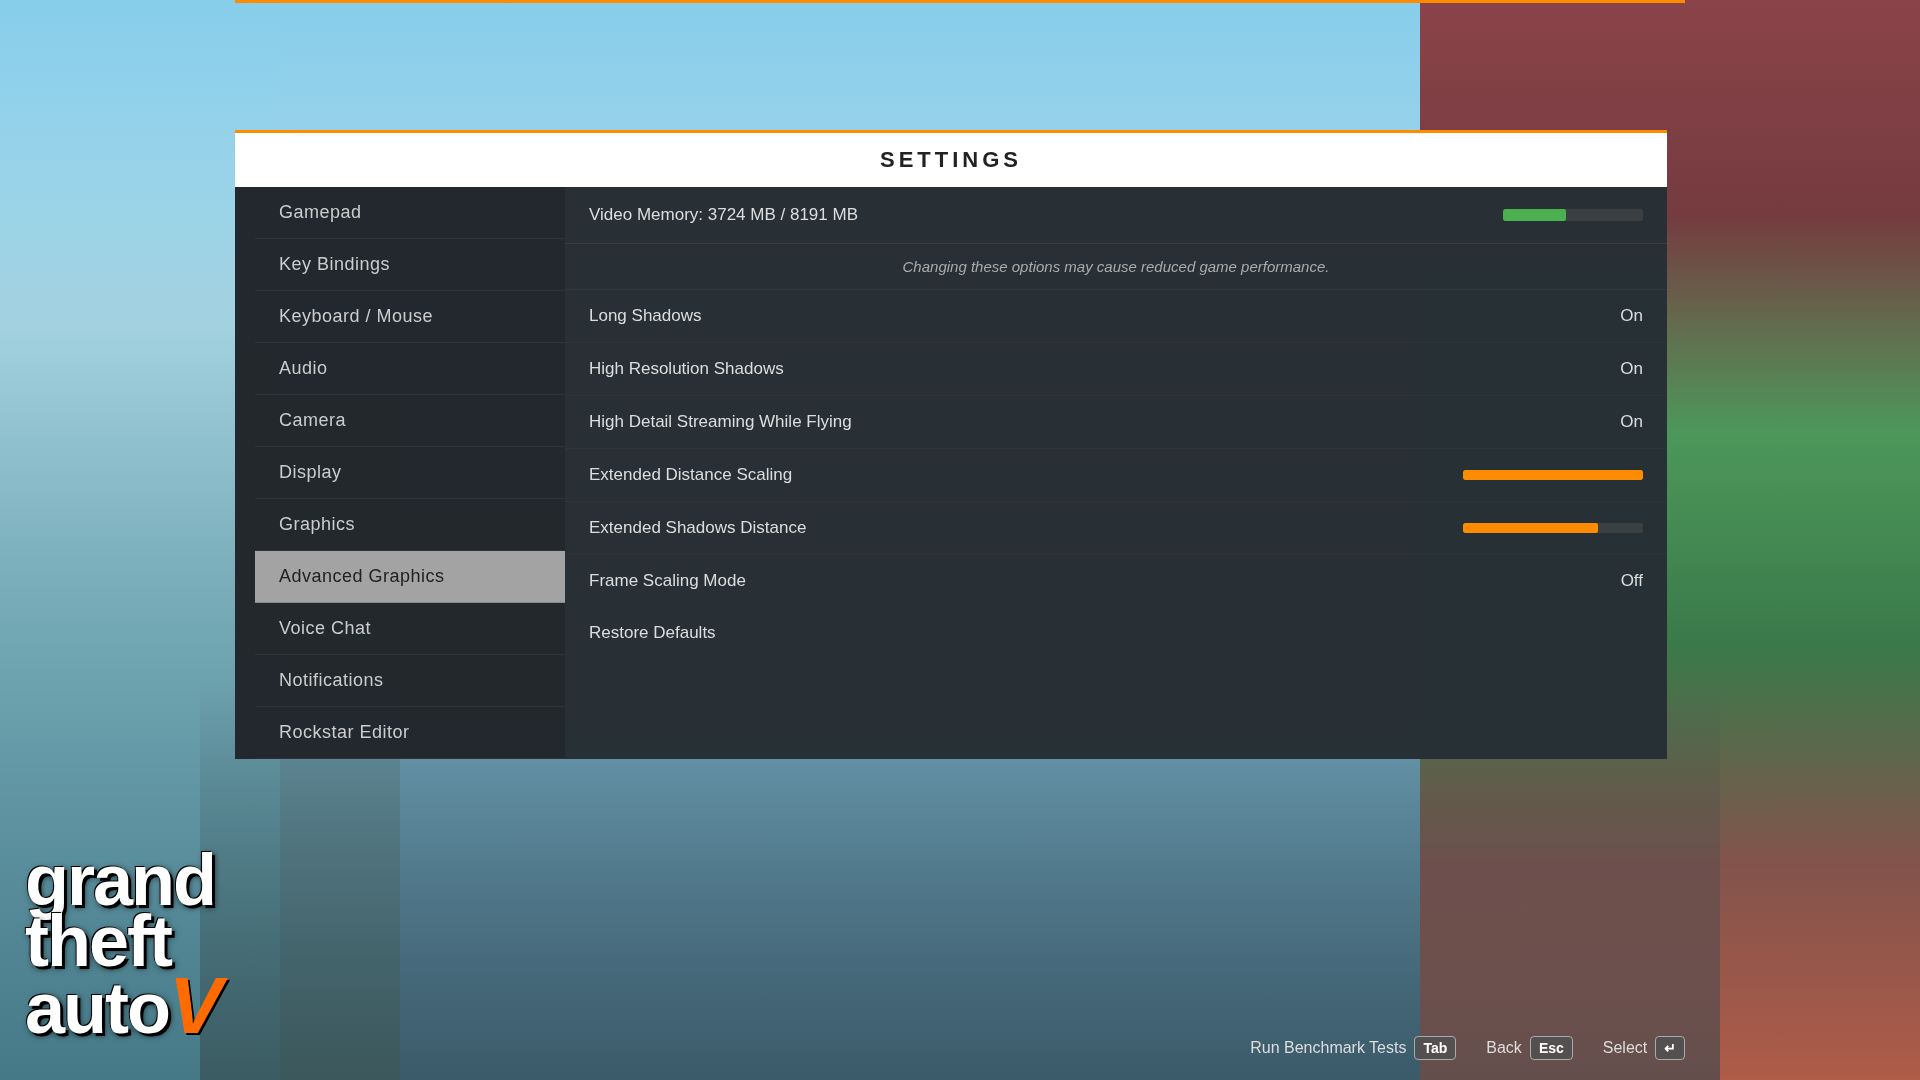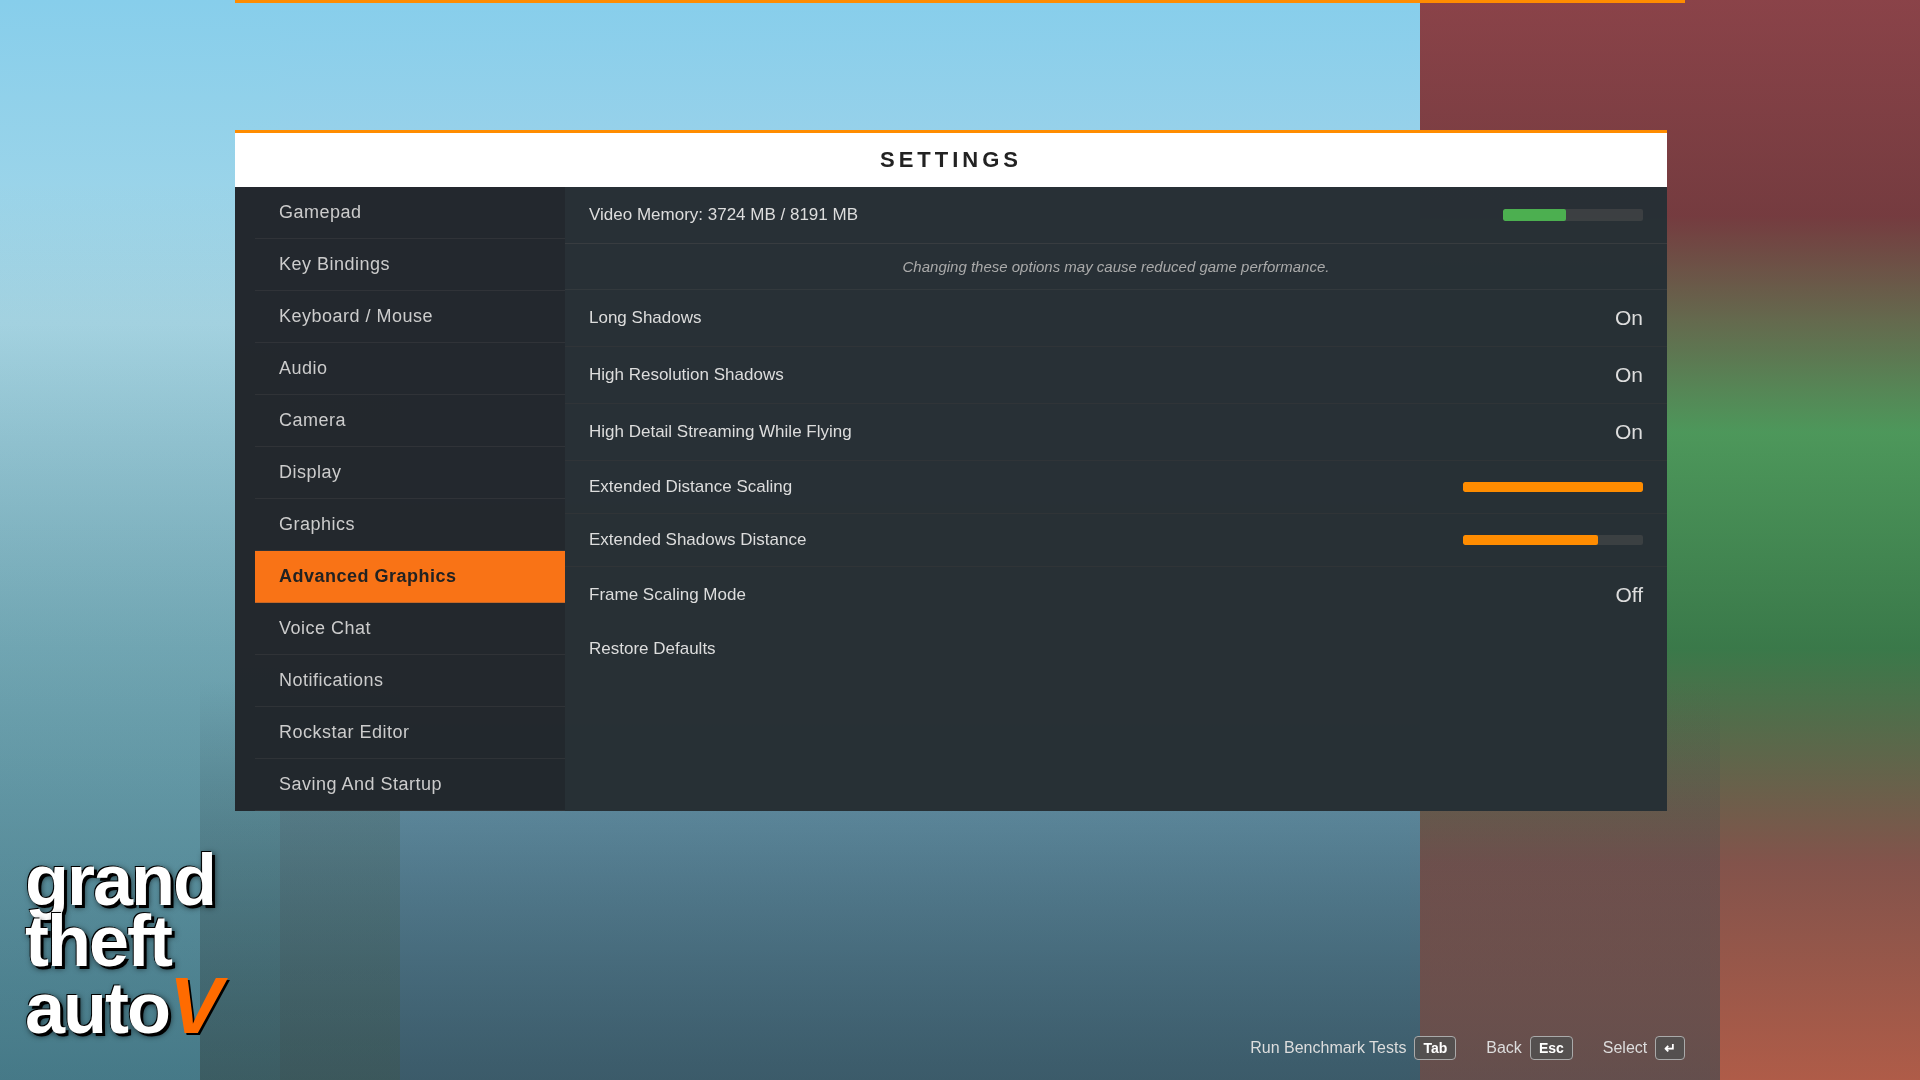--- a/index.html
+++ b/index.html
@@ -119,23 +119,23 @@
     .sidebar-item {
       padding: 15px 24px;
       font-size: 18px;
       color: #ccc;
       cursor: pointer;
       border-bottom: 1px solid rgba(80,80,80,0.3);
       letter-spacing: 0.5px;
     }
 
     .sidebar-item.active {
-      background: #f97316;
+      background: #a3a3a3;
       color: #222;
-      font-weight: bold;
+      font-weight: normal;
     }
 
     
     .settings-main {
       flex: 1;
       padding: 0;
       background: rgba(40, 48, 54, 0.95);
     }
 
     
@@ -190,21 +190,21 @@
       border-bottom: none;
     }
 
     .setting-label {
       flex: 1;
       font-size: 17px;
       color: #ddd;
     }
 
     .setting-value {
-      font-size: 21px;
+      font-size: 17px;
       color: #ddd;
       min-width: 60px;
       text-align: right;
     }
 
     .setting-slider {
       width: 180px;
       height: 10px;
       background: rgba(80,80,80,0.5);
       border-radius: 2px;
@@ -300,21 +300,20 @@
           <div class="sidebar-item">Key Bindings</div>
           <div class="sidebar-item">Keyboard / Mouse</div>
           <div class="sidebar-item">Audio</div>
           <div class="sidebar-item">Camera</div>
           <div class="sidebar-item">Display</div>
           <div class="sidebar-item">Graphics</div>
           <div class="sidebar-item active">Advanced Graphics</div>
           <div class="sidebar-item">Voice Chat</div>
           <div class="sidebar-item">Notifications</div>
           <div class="sidebar-item">Rockstar Editor</div>
-          <div class="sidebar-item">Saving And Startup</div>
         </div>
     </div>
 
     <div class="settings-main">
 
       <div class="video-memory-bar">
         <span class="video-memory-label">Video Memory: 3724 MB / 8191 MB</span>
         <div class="video-memory-progress">
           <div class="video-memory-fill"></div>
         </div>

